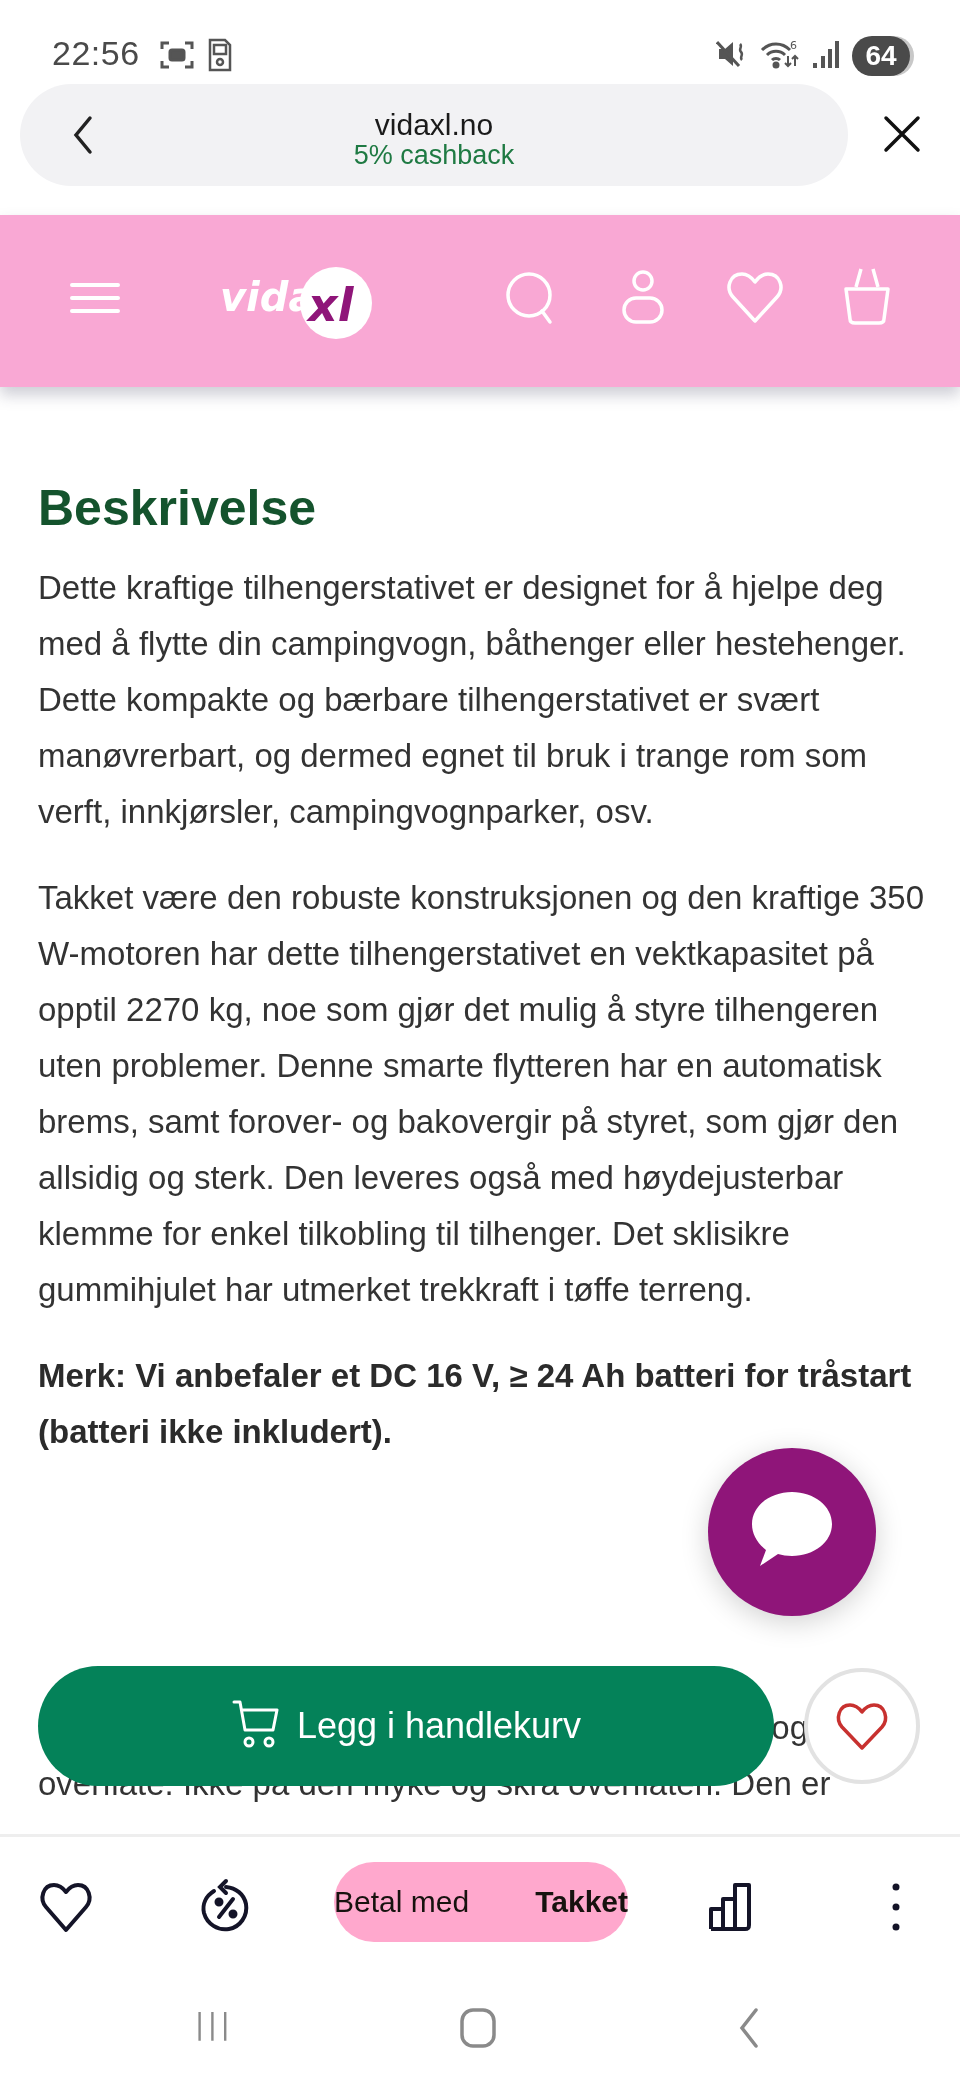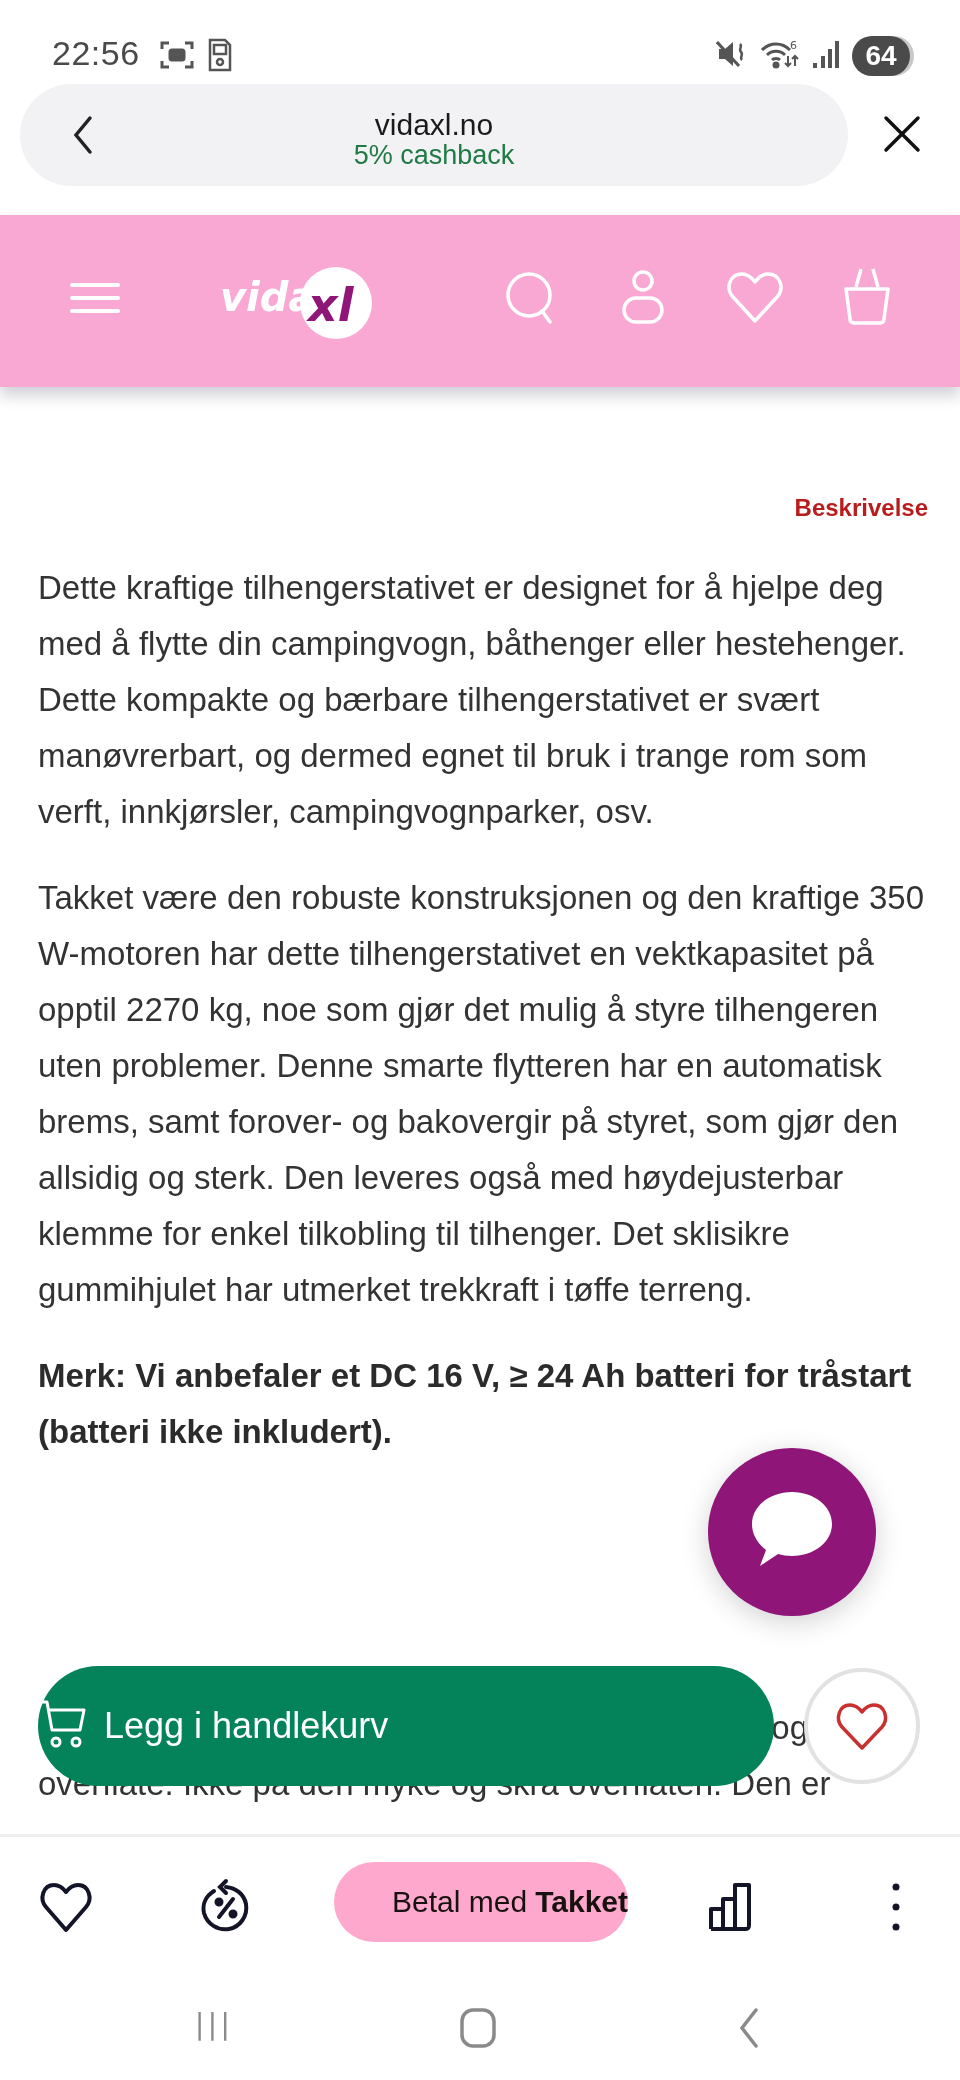--- a/index.html
+++ b/index.html
@@ -20,38 +20,38 @@
   .url-cashback { position: absolute; left: 0; width: 100%; top: 56px; text-align: center; font-size: 27px; color: #1f7a43; }
   .url-close { position: absolute; left: 880px; top: 112px; width: 44px; height: 44px; cursor: pointer; }
 
   
   .site-header { position: absolute; left: 0; top: 215px; width: 960px; height: 172px; background: #f9a8d4; box-shadow: 0 8px 14px rgba(60,60,90,0.25); padding-left: 35px; }
   .hdr-icon { position: absolute; top: 50px; width: 66px; height: 66px; cursor: pointer; }
   .logo { position: absolute; left: 218px; top: 40px; width: 160px; height: 90px; }
 
   
   .content { position: absolute; left: 38px; top: 480px; width: 890px; }
-  .section-title { font-size: 24px; font-weight: bold; color: #b91c1c; margin-bottom: 24px; line-height: 56px; text-align: right; }
+  .section-title { font-size: 50px; font-weight: bold; color: #14532d; margin-bottom: 24px; line-height: 56px; }
   .para { font-size: 33px; line-height: 56px; color: #333; margin-bottom: 30px; }
   .para.bold { font-weight: bold; color: #2b2b2b; }
 
   
   .chat-fab { position: absolute; left: 708px; top: 1448px; width: 168px; height: 168px; border-radius: 50%; background: #8f1579; box-shadow: 0 6px 28px rgba(0,0,0,0.18); cursor: pointer; }
   .chat-fab svg { position: absolute; left: 38px; top: 36px; }
 
   
-  .cart-btn { position: absolute; left: 38px; top: 1666px; width: 736px; height: 120px; background: #048259; border-radius: 60px; display: flex; align-items: center; gap: 14px; cursor: pointer; }
+  .cart-btn { position: absolute; left: 38px; top: 1666px; width: 736px; height: 120px; background: #048259; border-radius: 60px; display: flex; align-items: center; justify-content: center; gap: 14px; cursor: pointer; }
   .cart-btn-label { color: #fff; font-size: 36px; }
   .wish-btn { position: absolute; left: 804px; top: 1668px; width: 116px; height: 116px; border-radius: 50%; background: #fff; border: 4px solid #e2e2e2; display: flex; align-items: center; justify-content: center; cursor: pointer; }
 
   
   .toolbar-divider { position: absolute; left: 0; top: 1834px; width: 960px; height: 3px; background: #eeeeee; }
   .toolbar { position: absolute; left: 0; top: 1837px; width: 960px; height: 130px; background: #fff; }
   .tb-icon { position: absolute; top: 40px; width: 60px; height: 60px; cursor: pointer; }
-  .klarna-pill { position: absolute; left: 334px; top: 25px; width: 294px; height: 80px; border-radius: 40px; background: #ffa8cd; display: flex; align-items: center; justify-content: flex-end; gap: 8px; cursor: pointer; }
+  .klarna-pill { position: absolute; left: 334px; top: 25px; width: 294px; height: 80px; border-radius: 40px; background: #ffa8cd; display: flex; align-items: center; justify-content: space-between; gap: 8px; cursor: pointer; }
   .klarna-text { font-size: 30px; color: #17120f; }
   .klarna-brand { font-size: 30px; font-weight: bold; color: #17120f; }
 
   
   .nav-bar { position: absolute; left: 0; top: 1968px; width: 960px; height: 112px; background: #fff; }
   .nav-btn { position: absolute; top: 36px; width: 60px; height: 50px; cursor: pointer; }
 </style>
 </head>
 <body>
 

